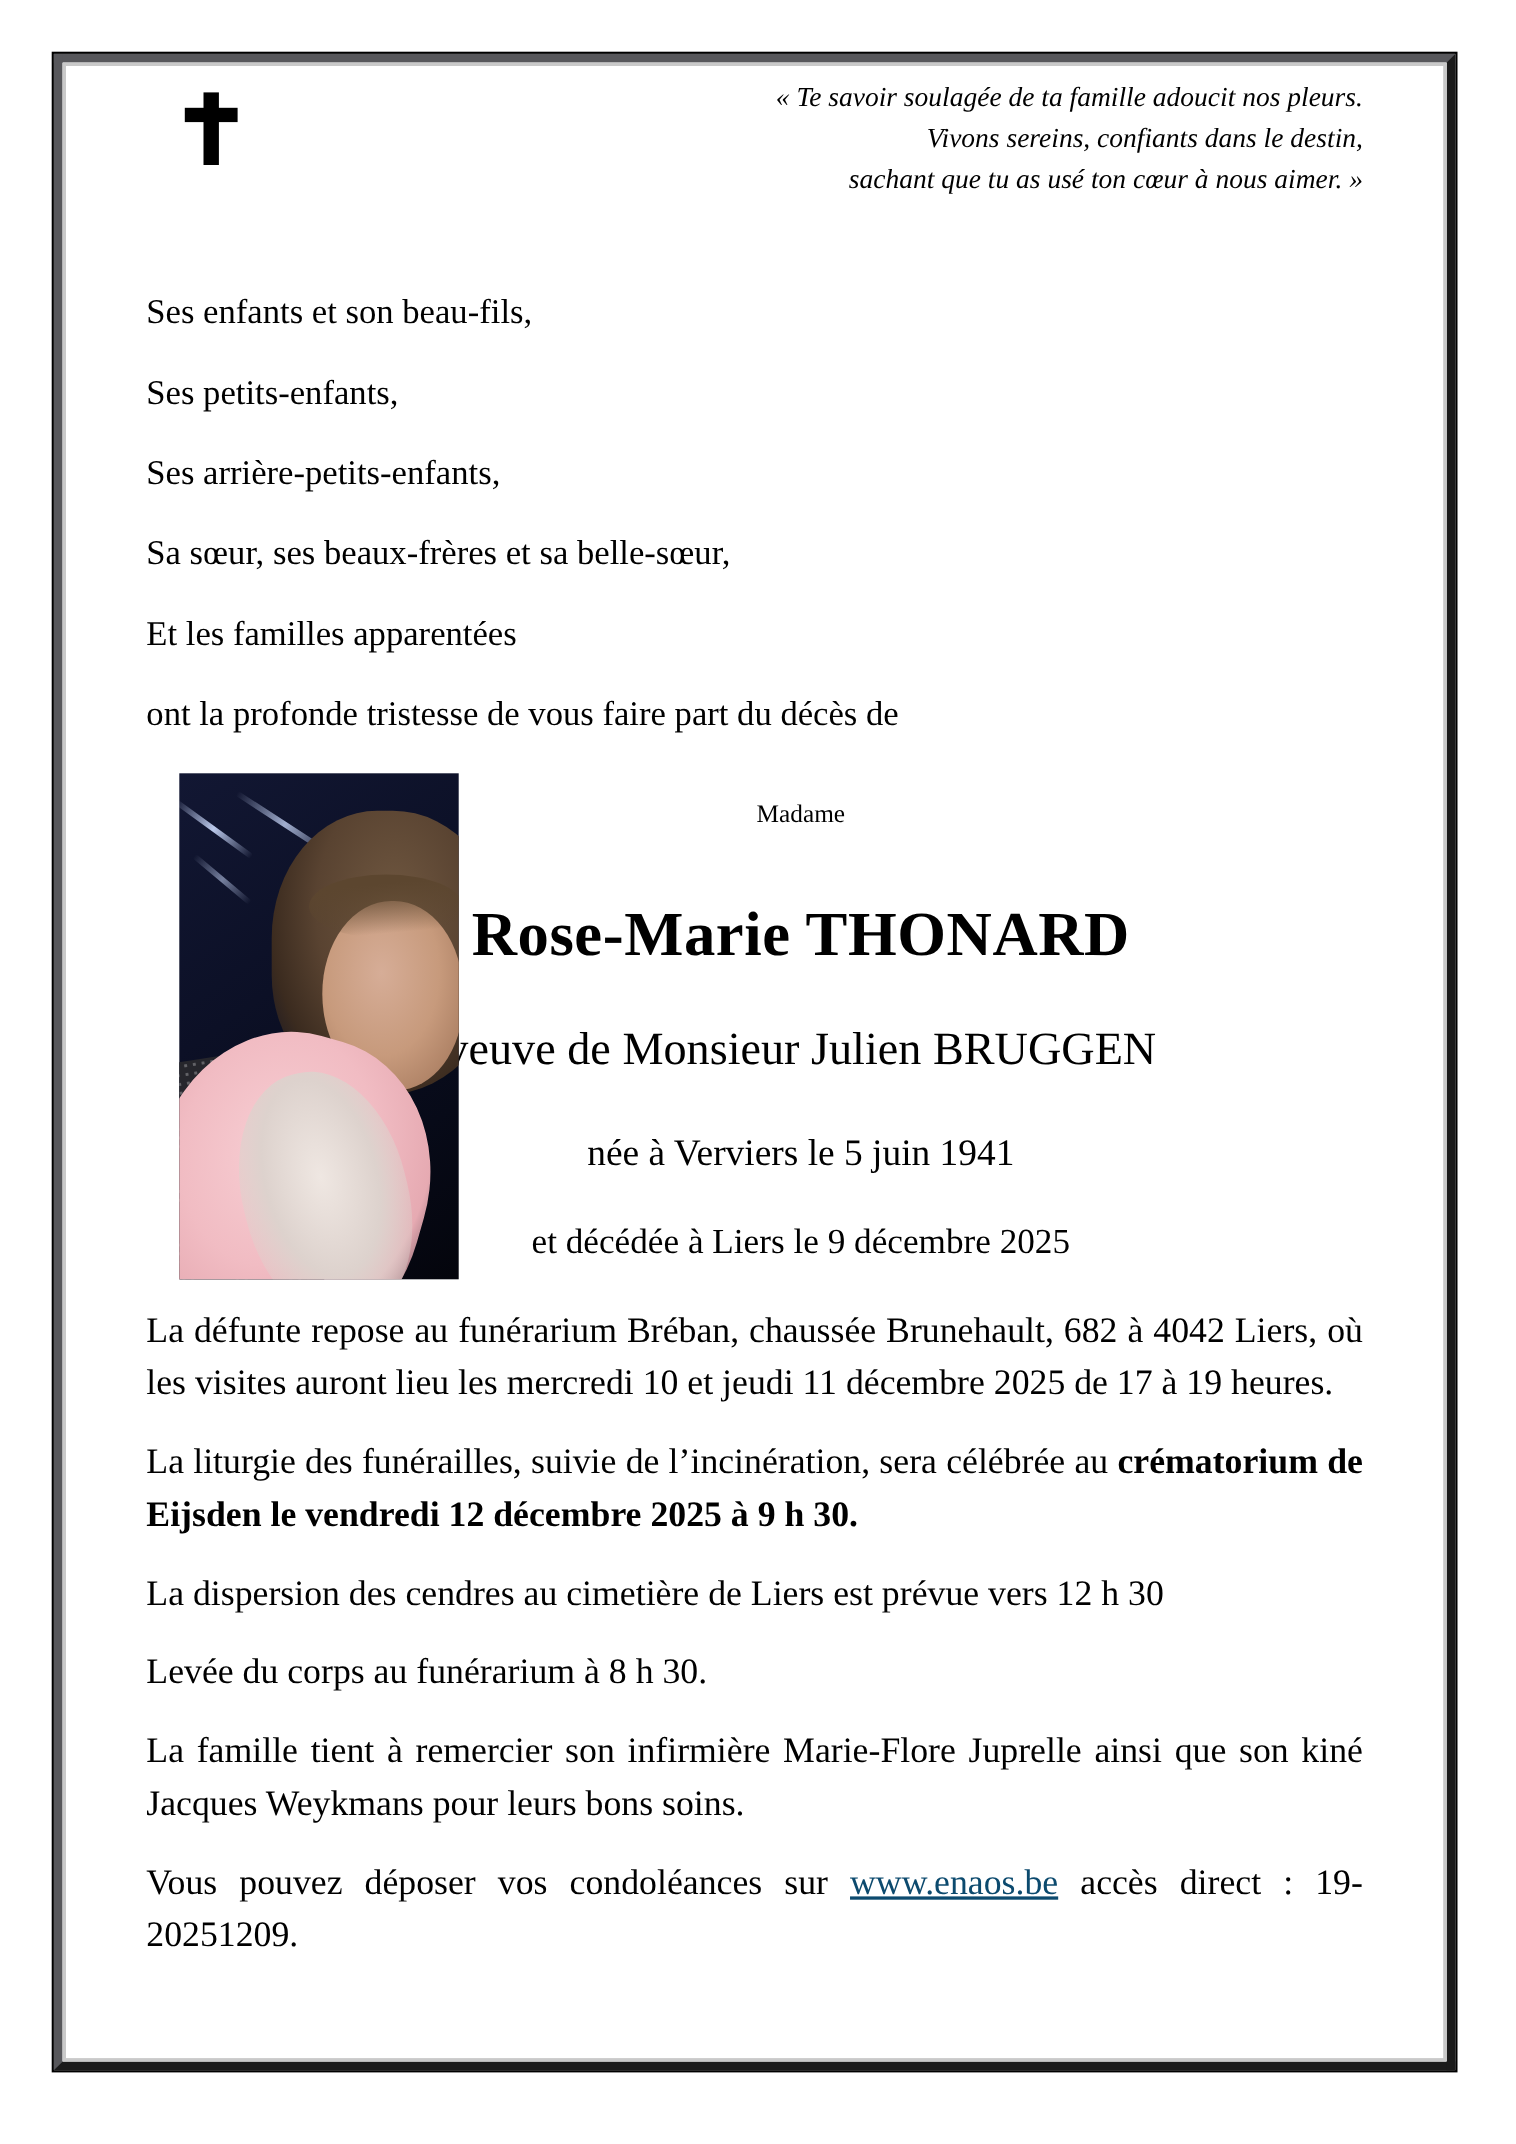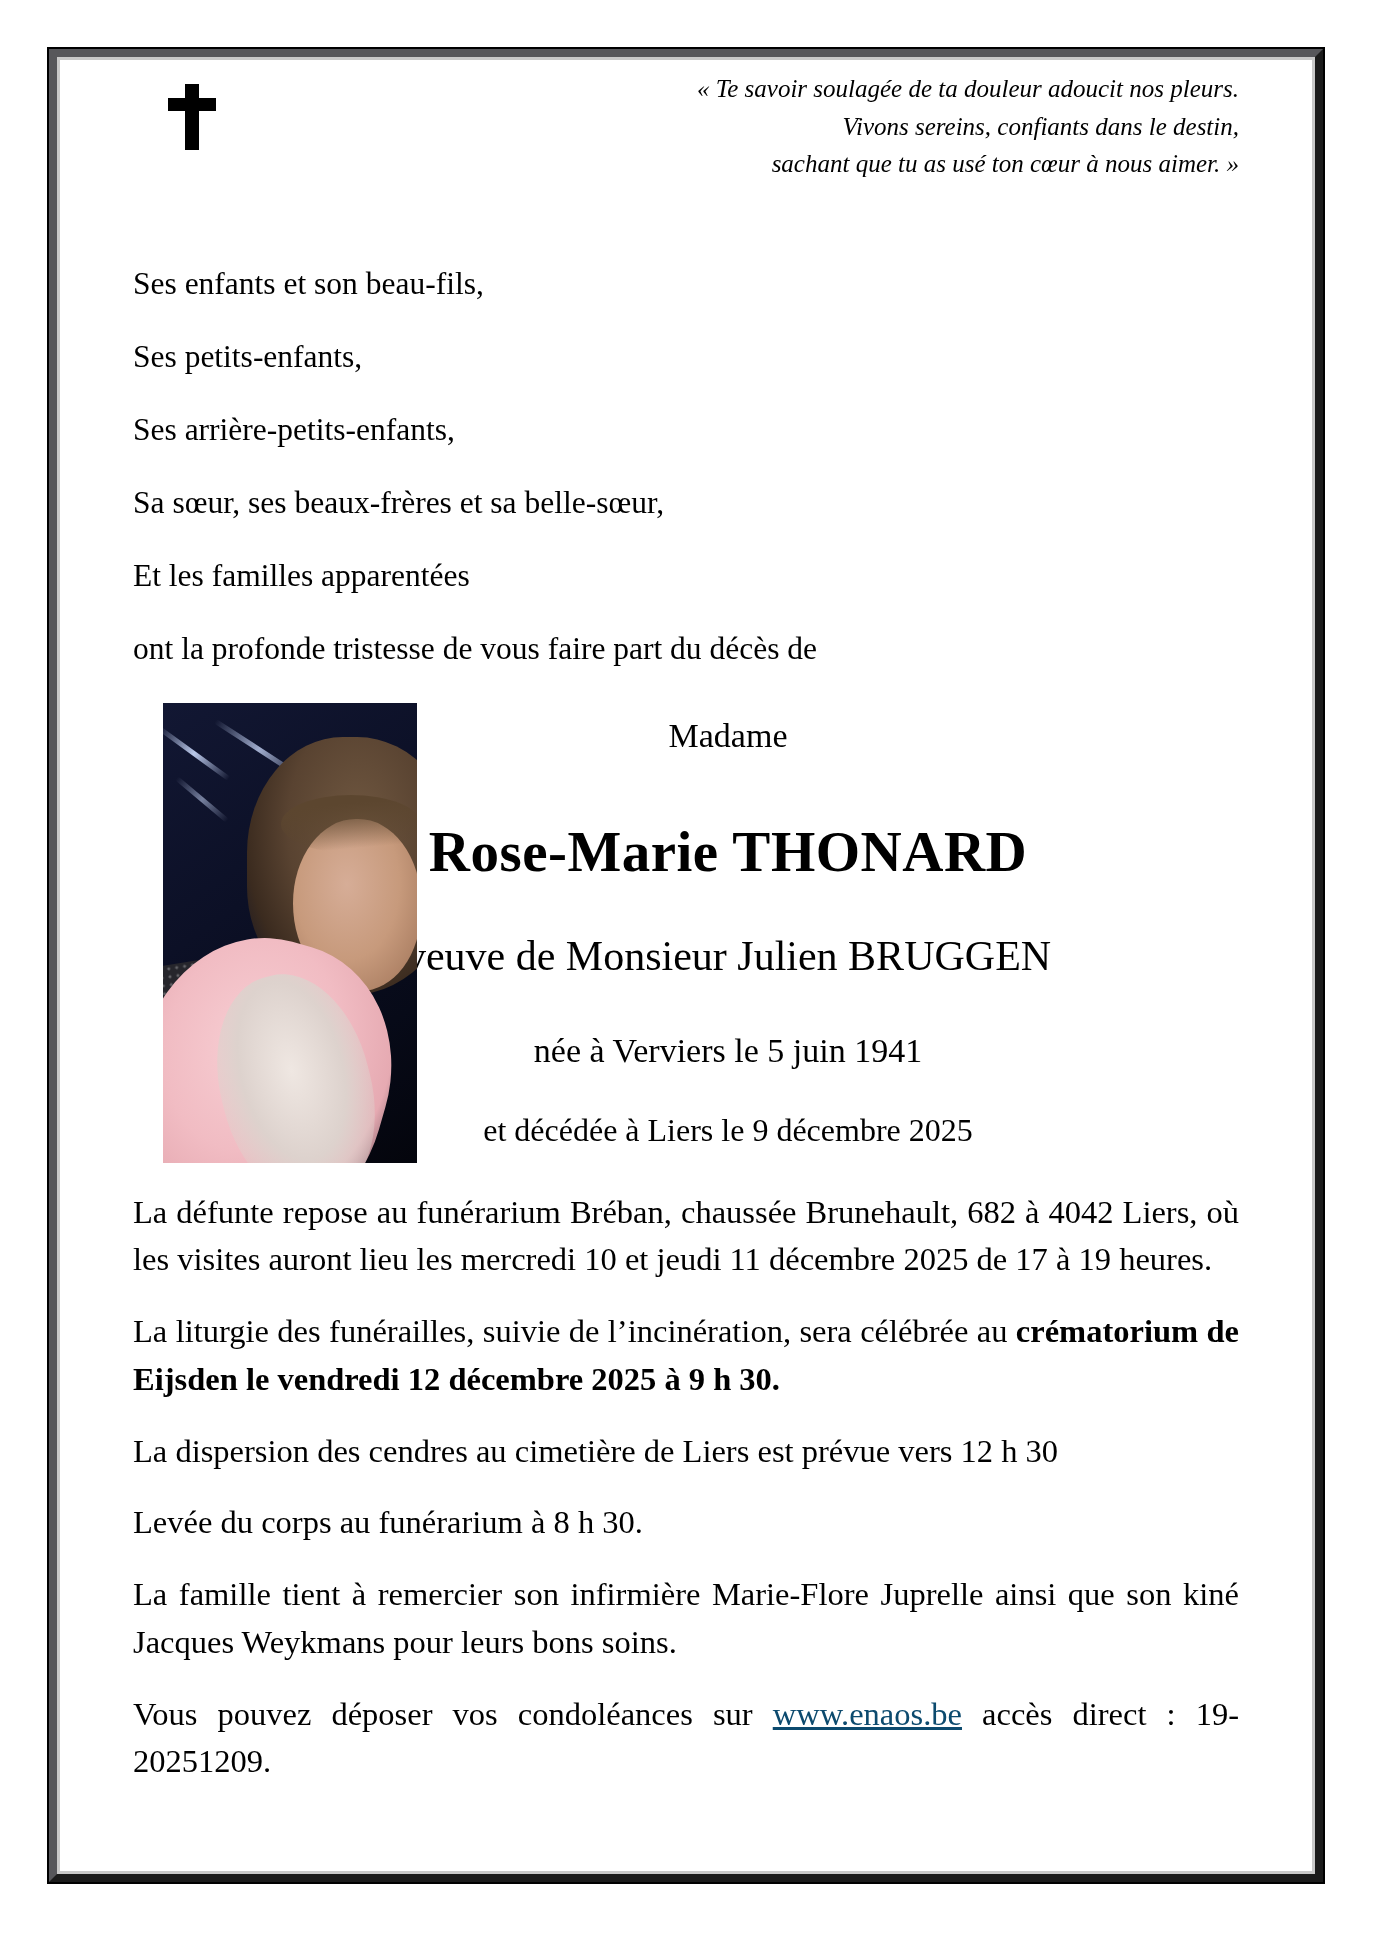--- a/index.html
+++ b/index.html
@@ -96,21 +96,21 @@
     background: radial-gradient(ellipse at 42% 38%, #f7ced3 0%, #f1bcc3 42%, #e6aab2 68%, rgba(230,170,178,0) 100%);
   }
   .photo .scarf-light {
     position: absolute; left: 58px; bottom: -40px; width: 150px; height: 230px;
     transform: rotate(-14deg);
     border-radius: 48%;
     background: radial-gradient(ellipse at 50% 42%, #efe7e2 0%, #ddd2cd 48%, rgba(215,205,200,0) 92%);
   }
   
   .header { text-align: center; margin-left: 84px; }
-  .header .madame { margin-top: 32px; font-size: 34px; }
+  .header .madame { margin-top: 42px; font-size: 23px; }
   .header .name   { margin-top: 64px; font-size: 57px; font-weight: bold; letter-spacing: .5px; }
   .header .widow  { margin-top: 48px; font-size: 42px; }
   .header .born   { margin-top: 52px; font-size: 34px; }
   .header .died   { margin-top: 42px; font-size: 32px; }
   
   .bodytext { margin-top: 40px; font-size: 32.5px; }
   .bodytext p { margin: 0 0 24px 0; text-align: justify; line-height: 1.47; }
   .bodytext p.center { text-align: left; }
   a.link { color: #0c4a6e; cursor: pointer; }
 </style>
@@ -122,21 +122,21 @@
     <div class="frame-mid">
       <div class="frame-inner">
         <div class="content">
 
           <div class="cross">
             <div class="bar-v"></div>
             <div class="bar-h"></div>
           </div>
 
           <div class="quote">
-            <div>« Te savoir soulagée de ta douleur adoucit nos pleurs.</div>
+            <div>« Te savoir soulagée de ta famille adoucit nos pleurs.</div>
             <div>Vivons sereins, confiants dans le destin,</div>
             <div>sachant que tu as usé ton cœur à nous aimer. »</div>
           </div>
 
           <div class="family">
             <p>Ses enfants et son beau-fils,</p>
             <p>Ses petits-enfants,</p>
             <p>Ses arrière-petits-enfants,</p>
             <p>Sa sœur, ses beaux-frères et sa belle-sœur,</p>
             <p>Et les familles apparentées</p>

